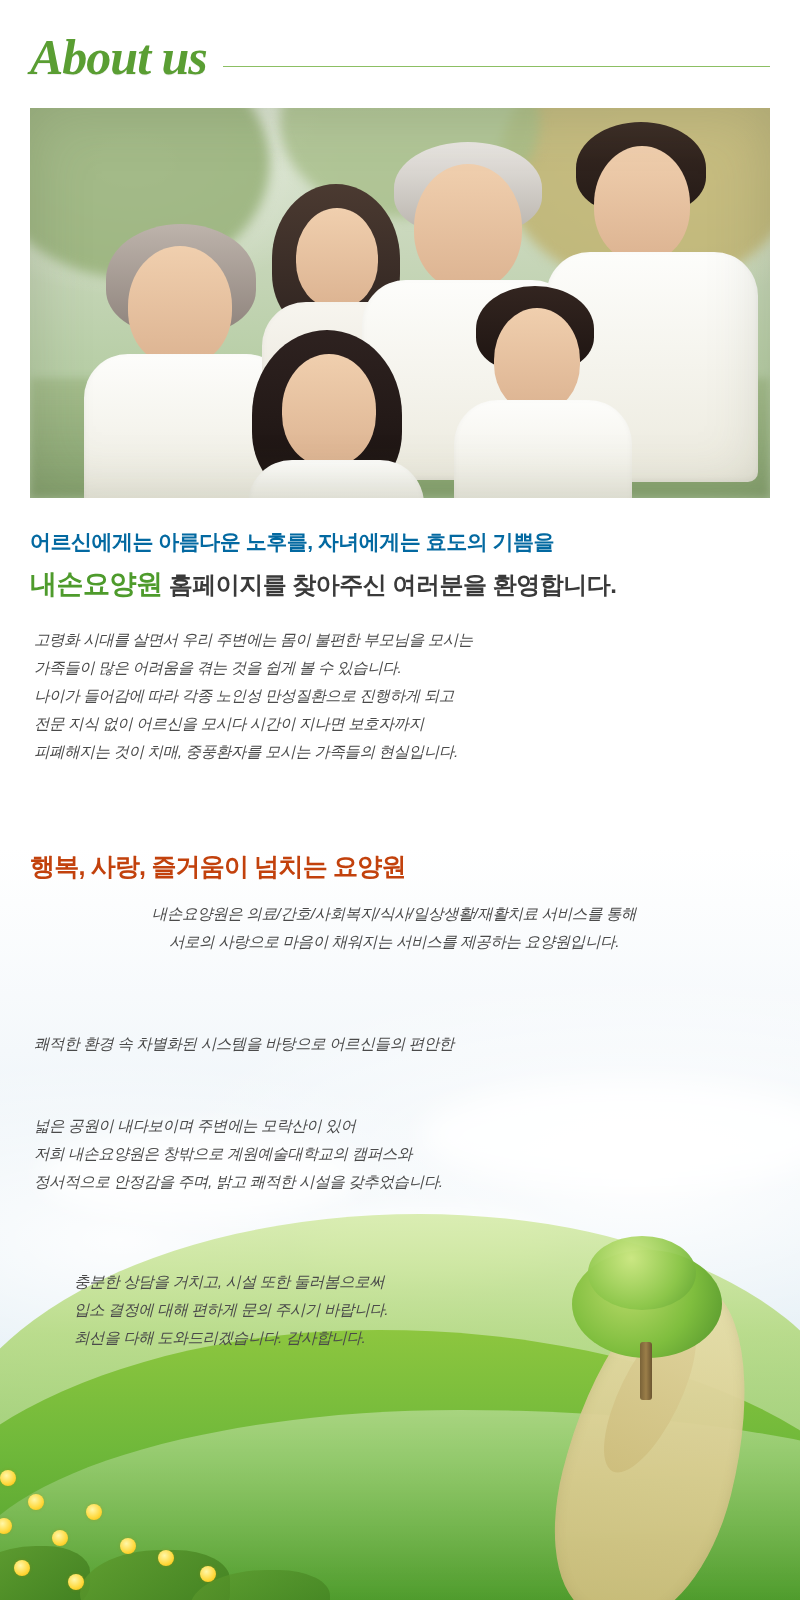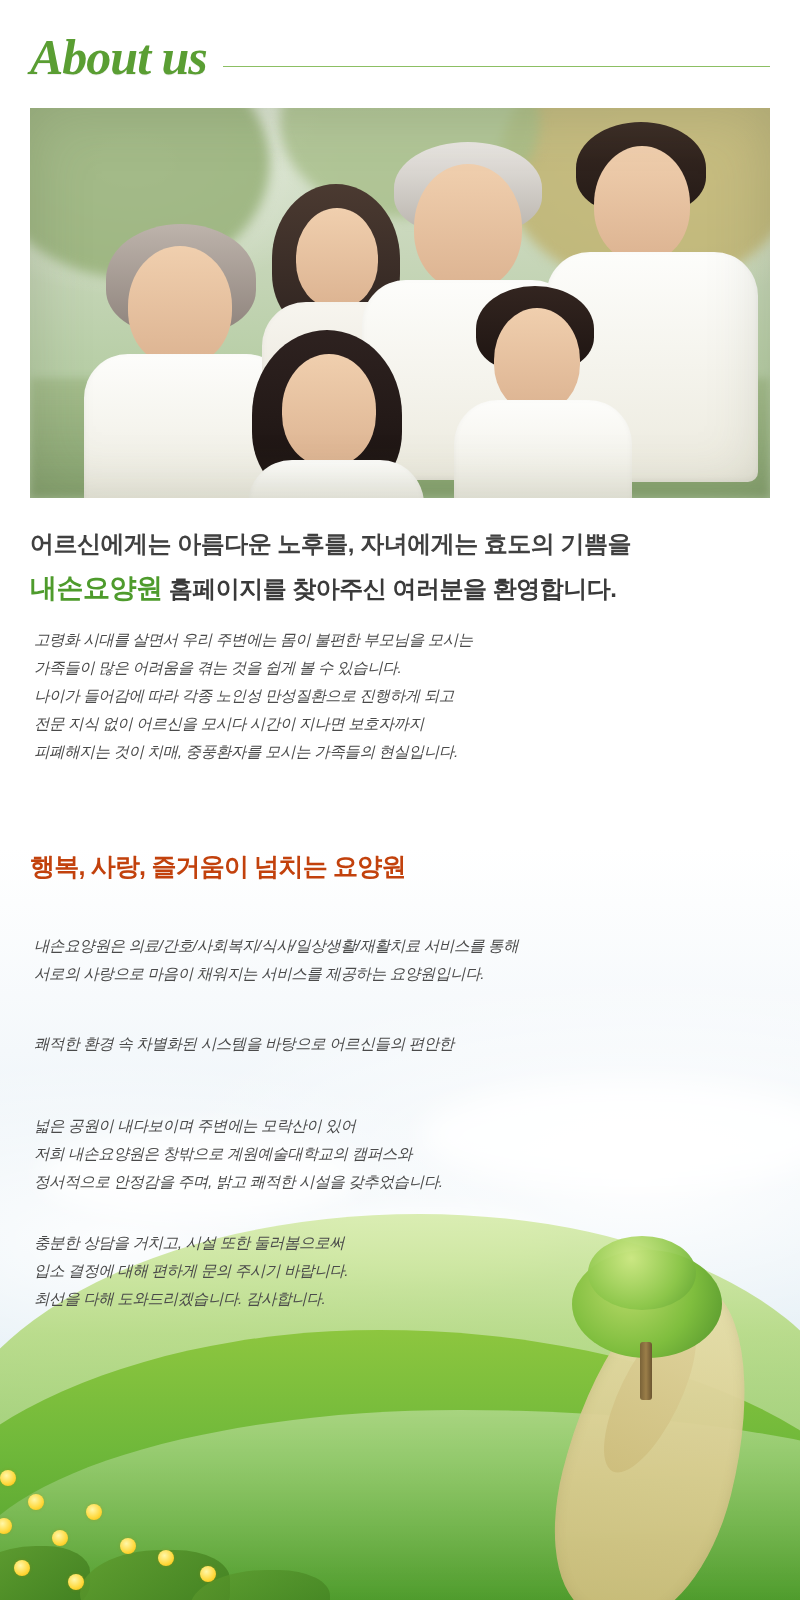--- a/index.html
+++ b/index.html
@@ -97,33 +97,33 @@
   .t2{right:-30px;top:-70px;width:300px;height:250px;background:rgba(190,176,108,.8);}
   .t3{left:250px;top:-80px;width:260px;height:190px;background:rgba(168,190,138,.8);}
   .ph-ground{position:absolute;left:0;right:0;bottom:0;height:120px;background:linear-gradient(180deg,rgba(150,175,120,.55),rgba(120,150,95,.75));filter:blur(4px);}
   .person{position:absolute;}
   .person .head{position:absolute;border-radius:50% 50% 46% 46%;background:linear-gradient(180deg,#f0cfae,#dcb391);}
   .person .body{position:absolute;border-radius:44px 44px 10px 10px;background:linear-gradient(180deg,#fdfdfb,#eceade);box-shadow:0 -2px 6px rgba(0,0,0,.05) inset;}
   .person .hair{position:absolute;border-radius:50% 50% 40% 40%;}
   .ph-vign{position:absolute;inset:0;box-shadow:0 0 60px rgba(90,100,70,.25) inset;}
 
   .lead{position:absolute;left:30px;top:528px;width:740px;}
-  .lead-1{font-size:24px;font-weight:bold;color:#404040;letter-spacing:-.5px;}
+  .lead-1{font-size:21px;font-weight:bold;color:#0369a1;letter-spacing:-.5px;}
   .lead-2{margin-top:10px;font-size:24px;font-weight:bold;color:#3a3a3a;letter-spacing:-.5px;}
   .lead-2 .brand{color:#4e9b2c;font-size:27px;}
 
   .para{position:absolute;left:34px;width:720px;color:#4a4a4a;font-size:15.5px;line-height:28px;letter-spacing:-.4px;}
   #p-intro{top:626px;}
 
   .sub-head{position:absolute;left:30px;top:850px;font-size:25px;font-weight:bold;color:#c2410c;letter-spacing:-.8px;}
 
-  #p-b1{top:932px;}
+  #p-b1{top:900px;text-align:center;}
   #p-b2{top:1030px;}
   #p-b3{top:1112px;}
-  #p-b4{top:1229px;}
+  #p-b4{top:1268px;margin-left:40px;}
 
   .para p{margin:0;font-style:italic;}
 </style>
 </head>
 <body>
 
 <div class="bg">
   <div class="sky"></div>
   <div class="cloud c1"></div>
   <div class="cloud c2"></div>

